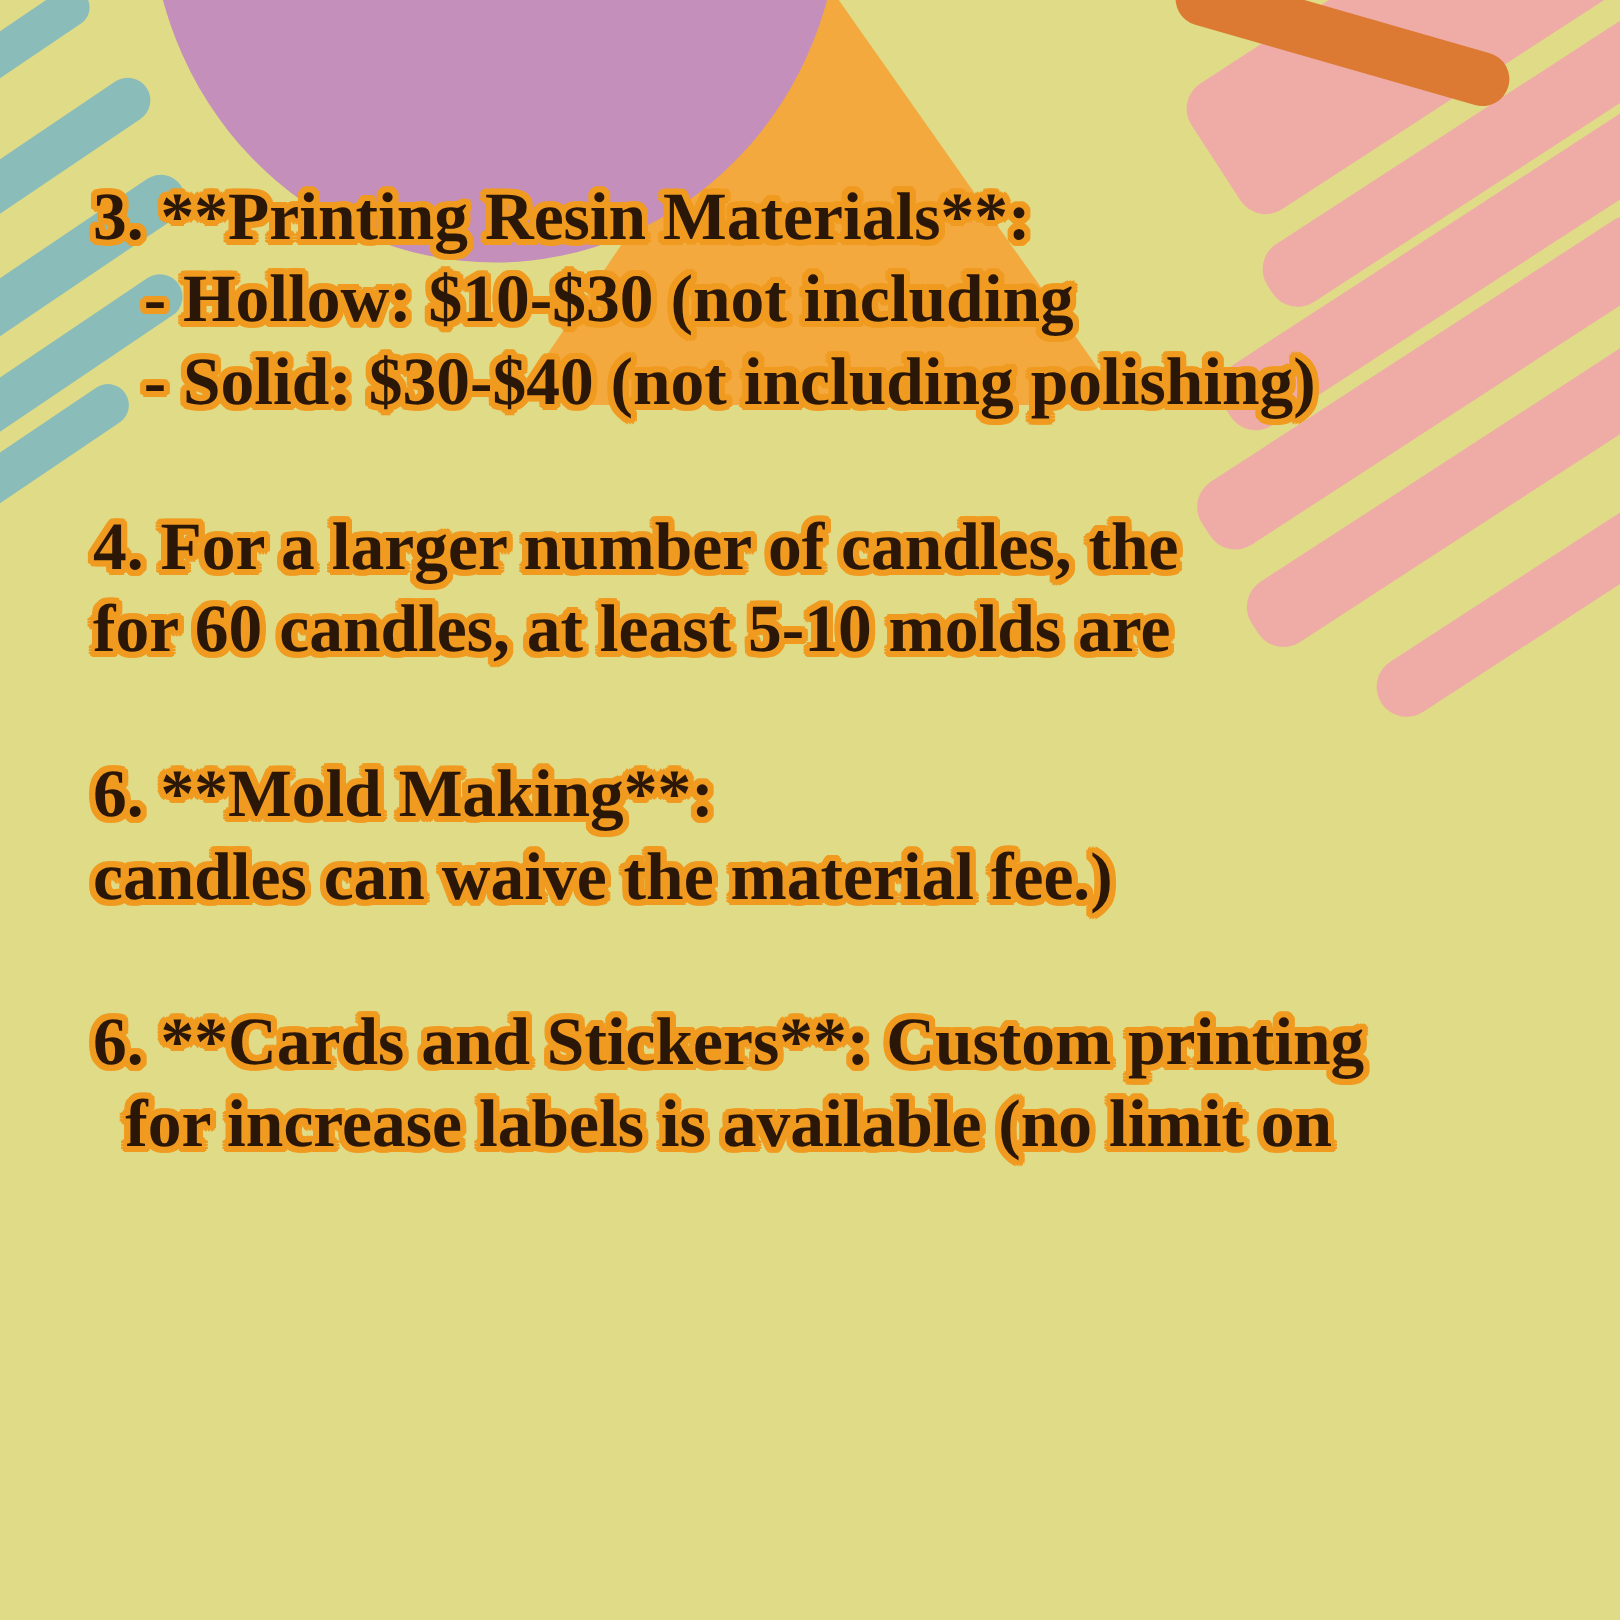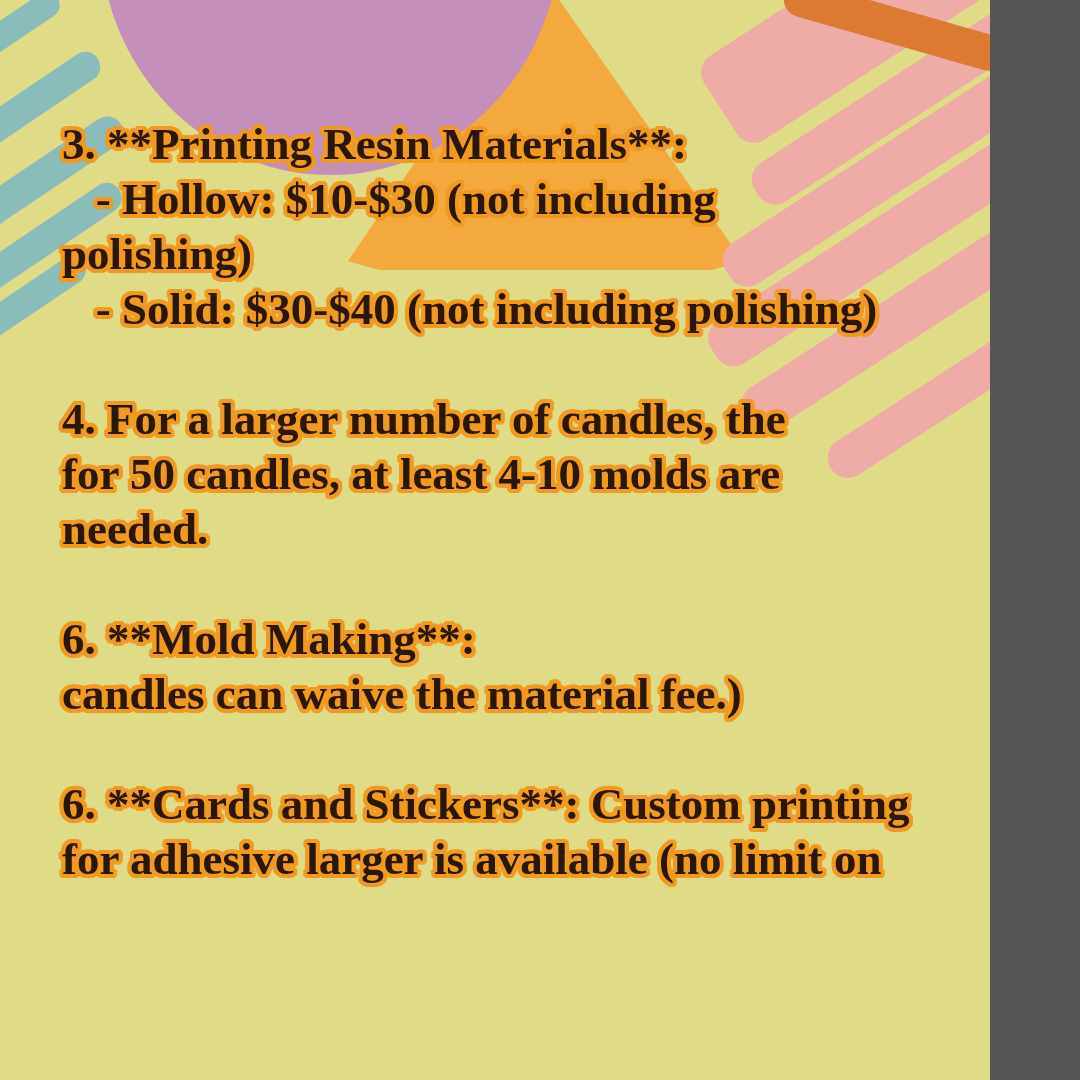--- a/index.html
+++ b/index.html
@@ -2,21 +2,21 @@
 <html><head>
 <meta charset="utf-8">
 <style>
   html, body {
     margin: 0;
     padding: 0;
     background: #555;
   }
   .canvas {
     position: relative;
-    width: 990px;
+    width: 1080px;
     height: 1080px;
     overflow: hidden;
     background: #dfdb87;
     font-family: "Liberation Serif", "DejaVu Serif", serif;
   }
   .shape { position: absolute; }
 
   
   .purple-circle {
     left: 100px; top: -305px;
@@ -62,21 +62,21 @@
     z-index: 3;
   }
 
   
   .text-block {
     position: absolute;
     left: 62px; top: 117px;
     z-index: 10;
   }
   .para { margin: 0 0 55px 0; }
-  .para:last-child { margin-bottom: 0; }
+  .para:last-child { margin-bottom: 0; text-align: center; }
   .line {
     font-weight: 700;
     font-size: 45px;
     line-height: 55px;
     color: #2a1708;
     white-space: pre;
     text-shadow:
       4px 0 #f09b20, -4px 0 #f09b20, 0 4px #f09b20, 0 -4px #f09b20,
       3px 3px #f09b20, -3px 3px #f09b20, 3px -3px #f09b20, -3px -3px #f09b20,
       4px 2px #f09b20, -4px 2px #f09b20, 4px -2px #f09b20, -4px -2px #f09b20,
@@ -104,34 +104,32 @@
   <div class="shape stripe pink pink5"></div>
   <div class="shape stripe pink pink6"></div>
 
   <div class="shape rust"></div>
 
   <div class="text-block">
 
     <div class="para">
       <div class="line">3. **Printing Resin Materials**:</div>
       <div class="line">   - Hollow: $10-$30 (not including</div>
-      <div class="line">polishing)</div>
       <div class="line">   - Solid: $30-$40 (not including polishing)</div>
     </div>
 
     <div class="para">
       <div class="line">4. For a larger number of candles, the</div>
-      <div class="line">for 50 candles, at least 4-10 molds are</div>
-      <div class="line">needed.</div>
+      <div class="line">for 60 candles, at least 5-10 molds are</div>
     </div>
 
     <div class="para">
       <div class="line">6. **Mold Making**:</div>
       <div class="line">candles can waive the material fee.)</div>
     </div>
 
     <div class="para">
       <div class="line">6. **Cards and Stickers**: Custom printing</div>
-      <div class="line">for adhesive larger is available (no limit on</div>
+      <div class="line">for increase labels is available (no limit on</div>
     </div>
 
   </div>
 </div>
 
 </body></html>

